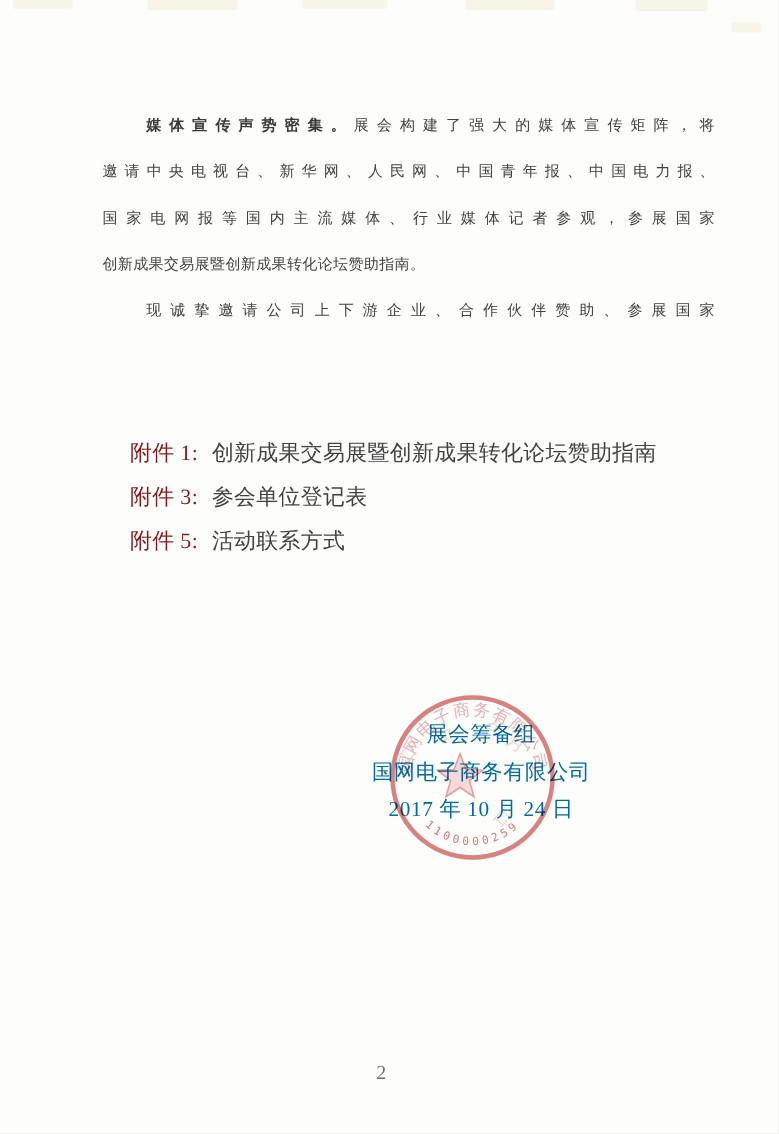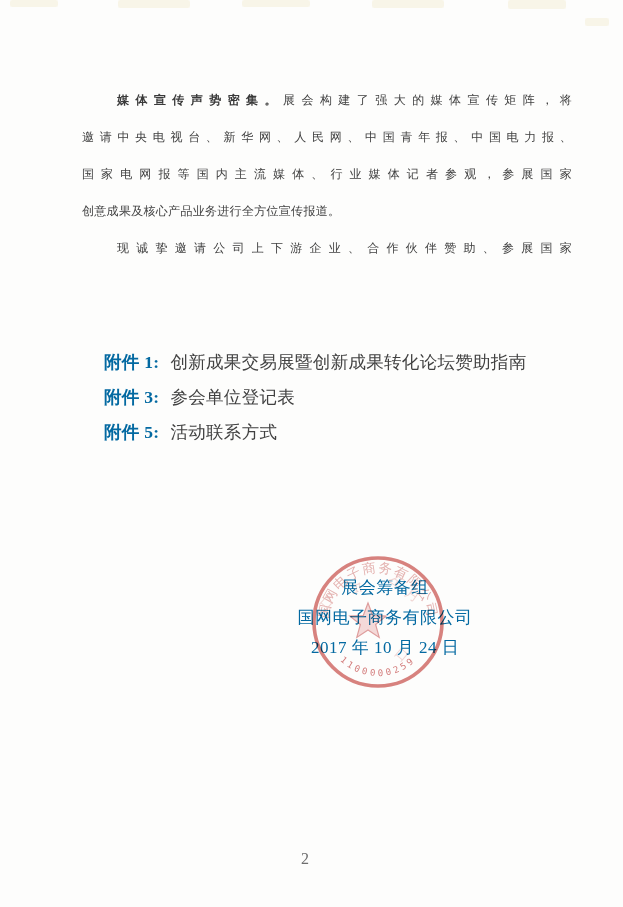--- a/index.html
+++ b/index.html
@@ -30,21 +30,21 @@
     text-justify: inter-character;
   }
   .line.indent { padding-left:35px; }
   .lead-bold { font-weight:bold; color:#3a3a3a; }
 
   .attachments {
     position:absolute; left:104px; top:345px;
     font-size:17.5px; letter-spacing:.3px;
   }
   .attachment-line { height:35px; line-height:35px; white-space:nowrap; }
-  .att-label { font-weight:bold; color:#0369a1; margin-right:11px; }
+  .att-label { font-weight:normal; color:#7f1d1d; margin-right:11px; }
 
   .signature {
     position:absolute; left:290px; top:573px; width:190px;
     text-align:center; font-size:17px; line-height:30px;
     color:#0369a1; letter-spacing:.5px;
   }
   .signature .sig-line { height:30px; white-space:nowrap; }
 
   .seal {
     position:absolute; left:306px; top:550px;
@@ -67,21 +67,21 @@
   <div class="patch" style="left:118px;top:0;width:72px;height:8px"></div>
   <div class="patch" style="left:242px;top:0;width:68px;height:7px"></div>
   <div class="patch" style="left:372px;top:0;width:72px;height:8px"></div>
   <div class="patch" style="left:508px;top:0;width:58px;height:9px"></div>
   <div class="patch" style="left:585px;top:18px;width:24px;height:8px"></div>
 
   <div class="body-text">
     <div class="line justify indent"><span class="lead-bold">媒体宣传声势密集。</span><span>展会构建了强大的媒体宣传矩阵，将</span></div>
     <div class="line justify">邀请中央电视台、新华网、人民网、中国青年报、中国电力报、</div>
     <div class="line justify">国家电网报等国内主流媒体、行业媒体记者参观，参展国家</div>
-    <div class="line">创意成果及核心产品业务进行全方位宣传报道。</div>
+    <div class="line">创新成果交易展暨创新成果转化论坛赞助指南。</div>
     <div class="line justify indent">现诚挚邀请公司上下游企业、合作伙伴赞助、参展国家</div>
   </div>
 
   <div class="attachments">
     <div class="attachment-line"><span class="att-label">附件 1:</span><span>创新成果交易展暨创新成果转化论坛赞助指南</span></div>
     <div class="attachment-line"><span class="att-label">附件 3:</span><span>参会单位登记表</span></div>
     <div class="attachment-line"><span class="att-label">附件 5:</span><span>活动联系方式</span></div>
   </div>
 
   <div class="signature">

